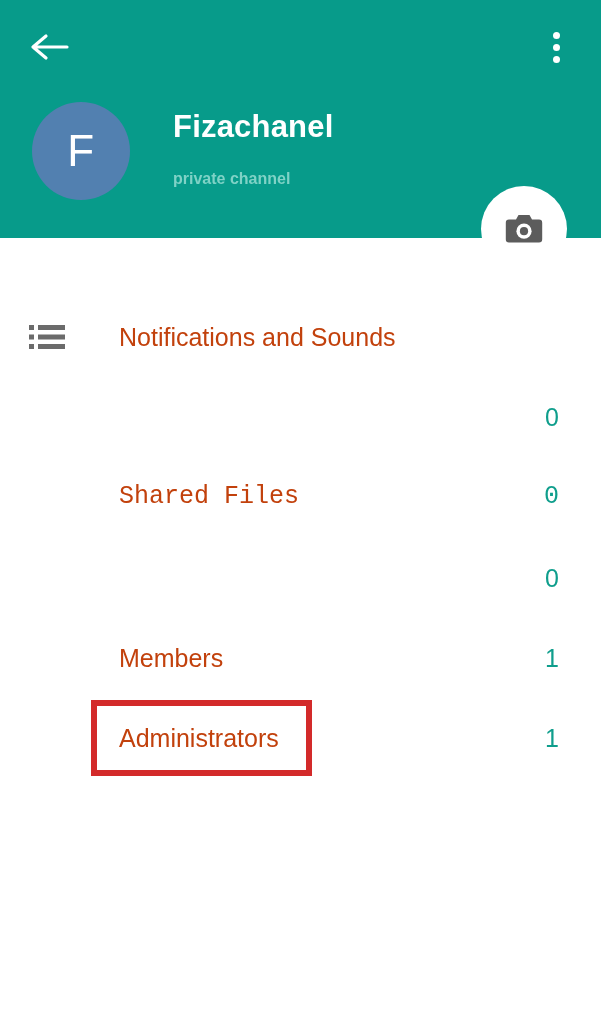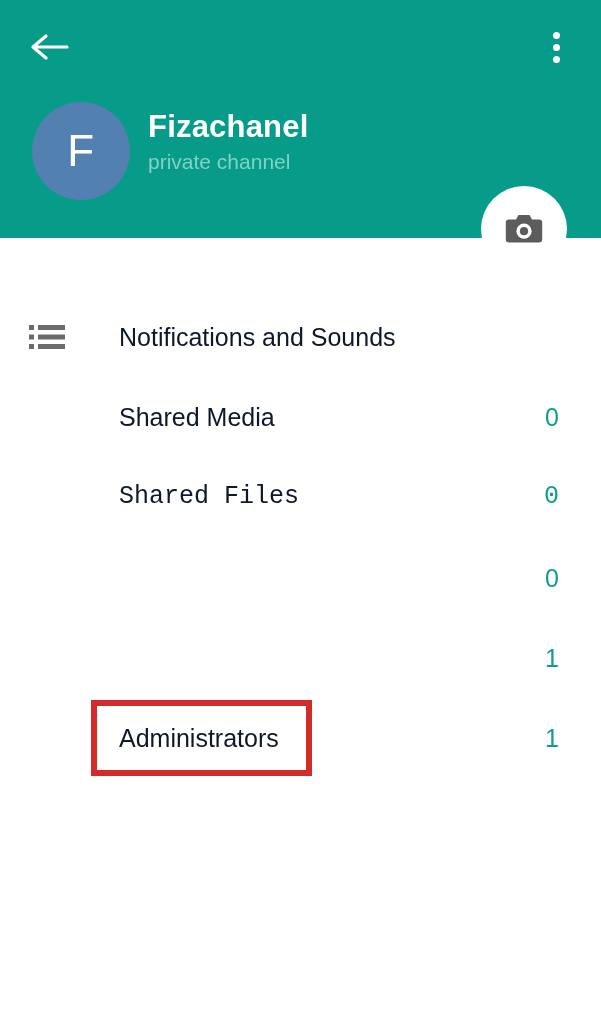--- a/index.html
+++ b/index.html
@@ -101,37 +101,37 @@
     color: #ffffff;
     font-size: 44px;
     font-weight: 400;
     line-height: 1;
     font-family: "Liberation Sans", sans-serif;
     letter-spacing: 0.5px;
   }
 
   .profile-text {
     position: absolute;
-    left: 148px;
+    left: 173px;
     top: 8px;
   }
   .channel-title {
     color: #ffffff;
     font-size: 31px;
     font-weight: bold;
     line-height: 38px;
     letter-spacing: 0.2px;
     white-space: nowrap;
   }
   .channel-subtitle {
     color: #7fd2c6;
-    font-size: 21px;
-    font-weight: 400;
+    font-size: 16px;
+    font-weight: 700;
     line-height: 28px;
-    margin-top: 2px;
+    margin-top: 19px;
     white-space: nowrap;
   }
 
   
   .camera-fab {
     position: absolute;
     left: 481px;
     top: 186px;
     width: 86px;
     height: 86px;
@@ -176,21 +176,21 @@
     align-items: center;
     justify-content: center;
   }
 
   .row-label {
     position: absolute;
     left: 119px;
     top: 50%;
     transform: translateY(-50%);
     font-size: 25px;
-    color: #0f172a;
+    color: #c2410c;
     font-weight: 400;
     line-height: 32px;
     white-space: nowrap;
   }
 
   .row-value {
     position: absolute;
     right: 42px;
     top: 50%;
     transform: translateY(-50%);
@@ -283,34 +283,34 @@
           <rect x="9" y="10.5" width="27" height="5" fill="#6b6b6b"></rect>
           <rect x="0" y="20" width="5" height="5" fill="#6b6b6b"></rect>
           <rect x="9" y="20" width="27" height="5" fill="#6b6b6b"></rect>
         </svg>
       </span>
       <span class="row-label">Notifications and Sounds</span>
       <span class="row-value"></span>
     </div>
 
     <div class="list-row row-1">
-      <span class="row-label">Shared Media</span>
       <span class="row-value">0</span>
     </div>
 
     <div class="list-row row-2">
       <span class="row-label">Shared Files</span>
       <span class="row-value">0</span>
     </div>
 
     <div class="list-row row-3">
       <span class="row-value">0</span>
     </div>
 
     <div class="list-row row-4">
+      <span class="row-label">Members</span>
       <span class="row-value">1</span>
     </div>
 
     <div class="list-row row-5">
       <span class="row-label">Administrators</span>
       <span class="row-value">1</span>
     </div>
 
   </div>
 

